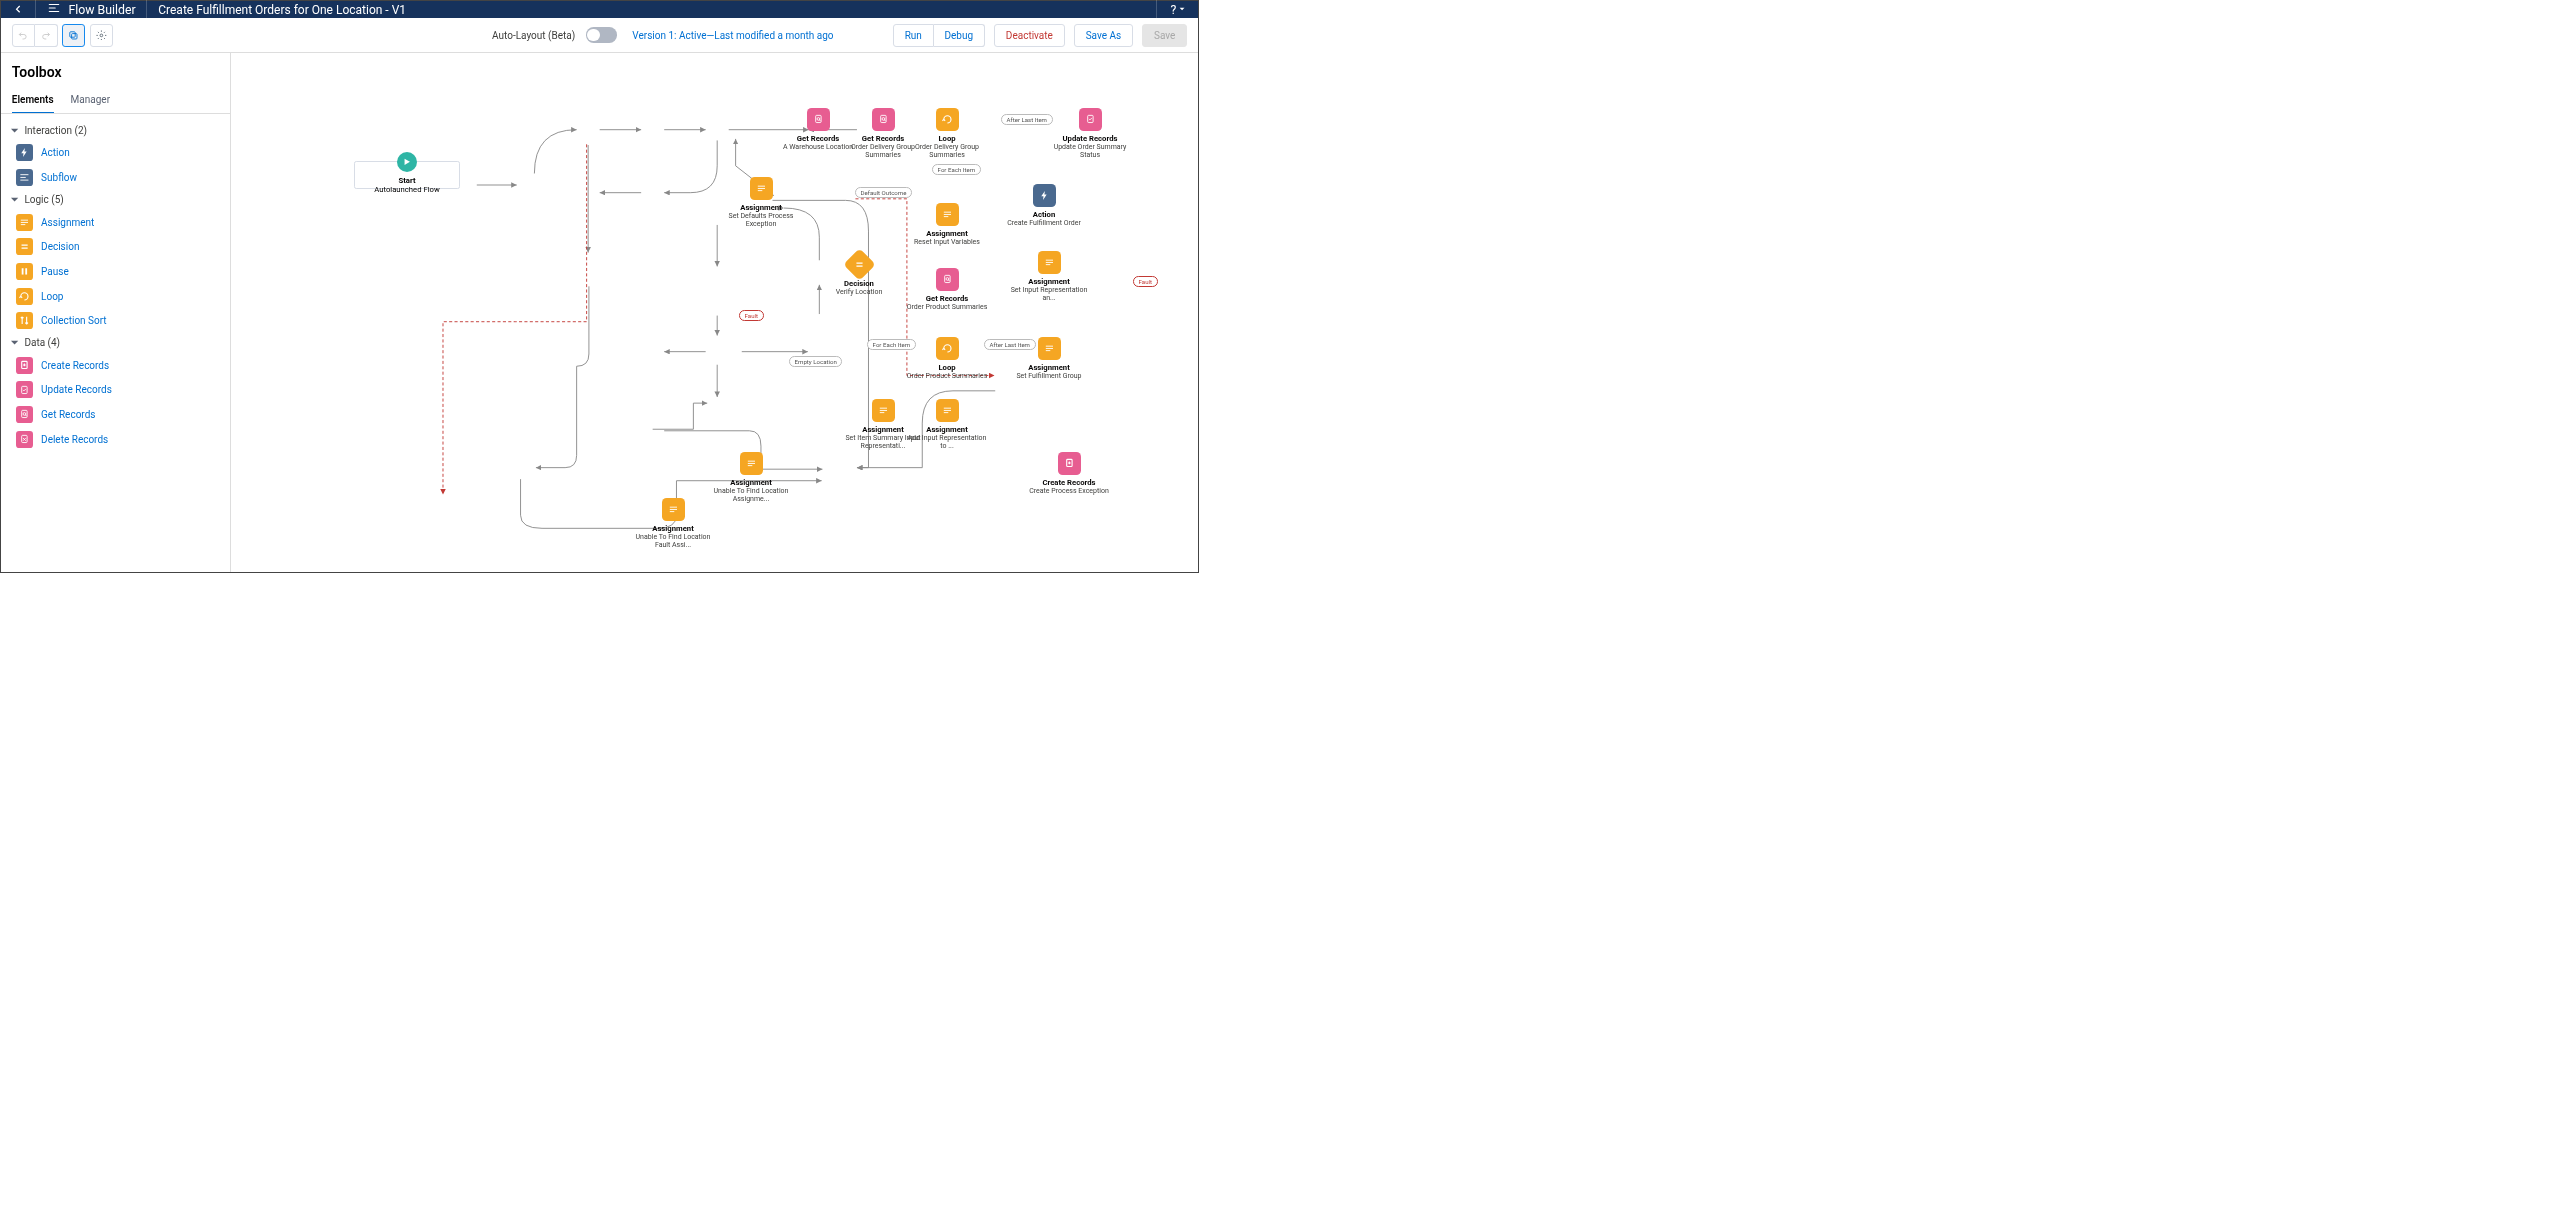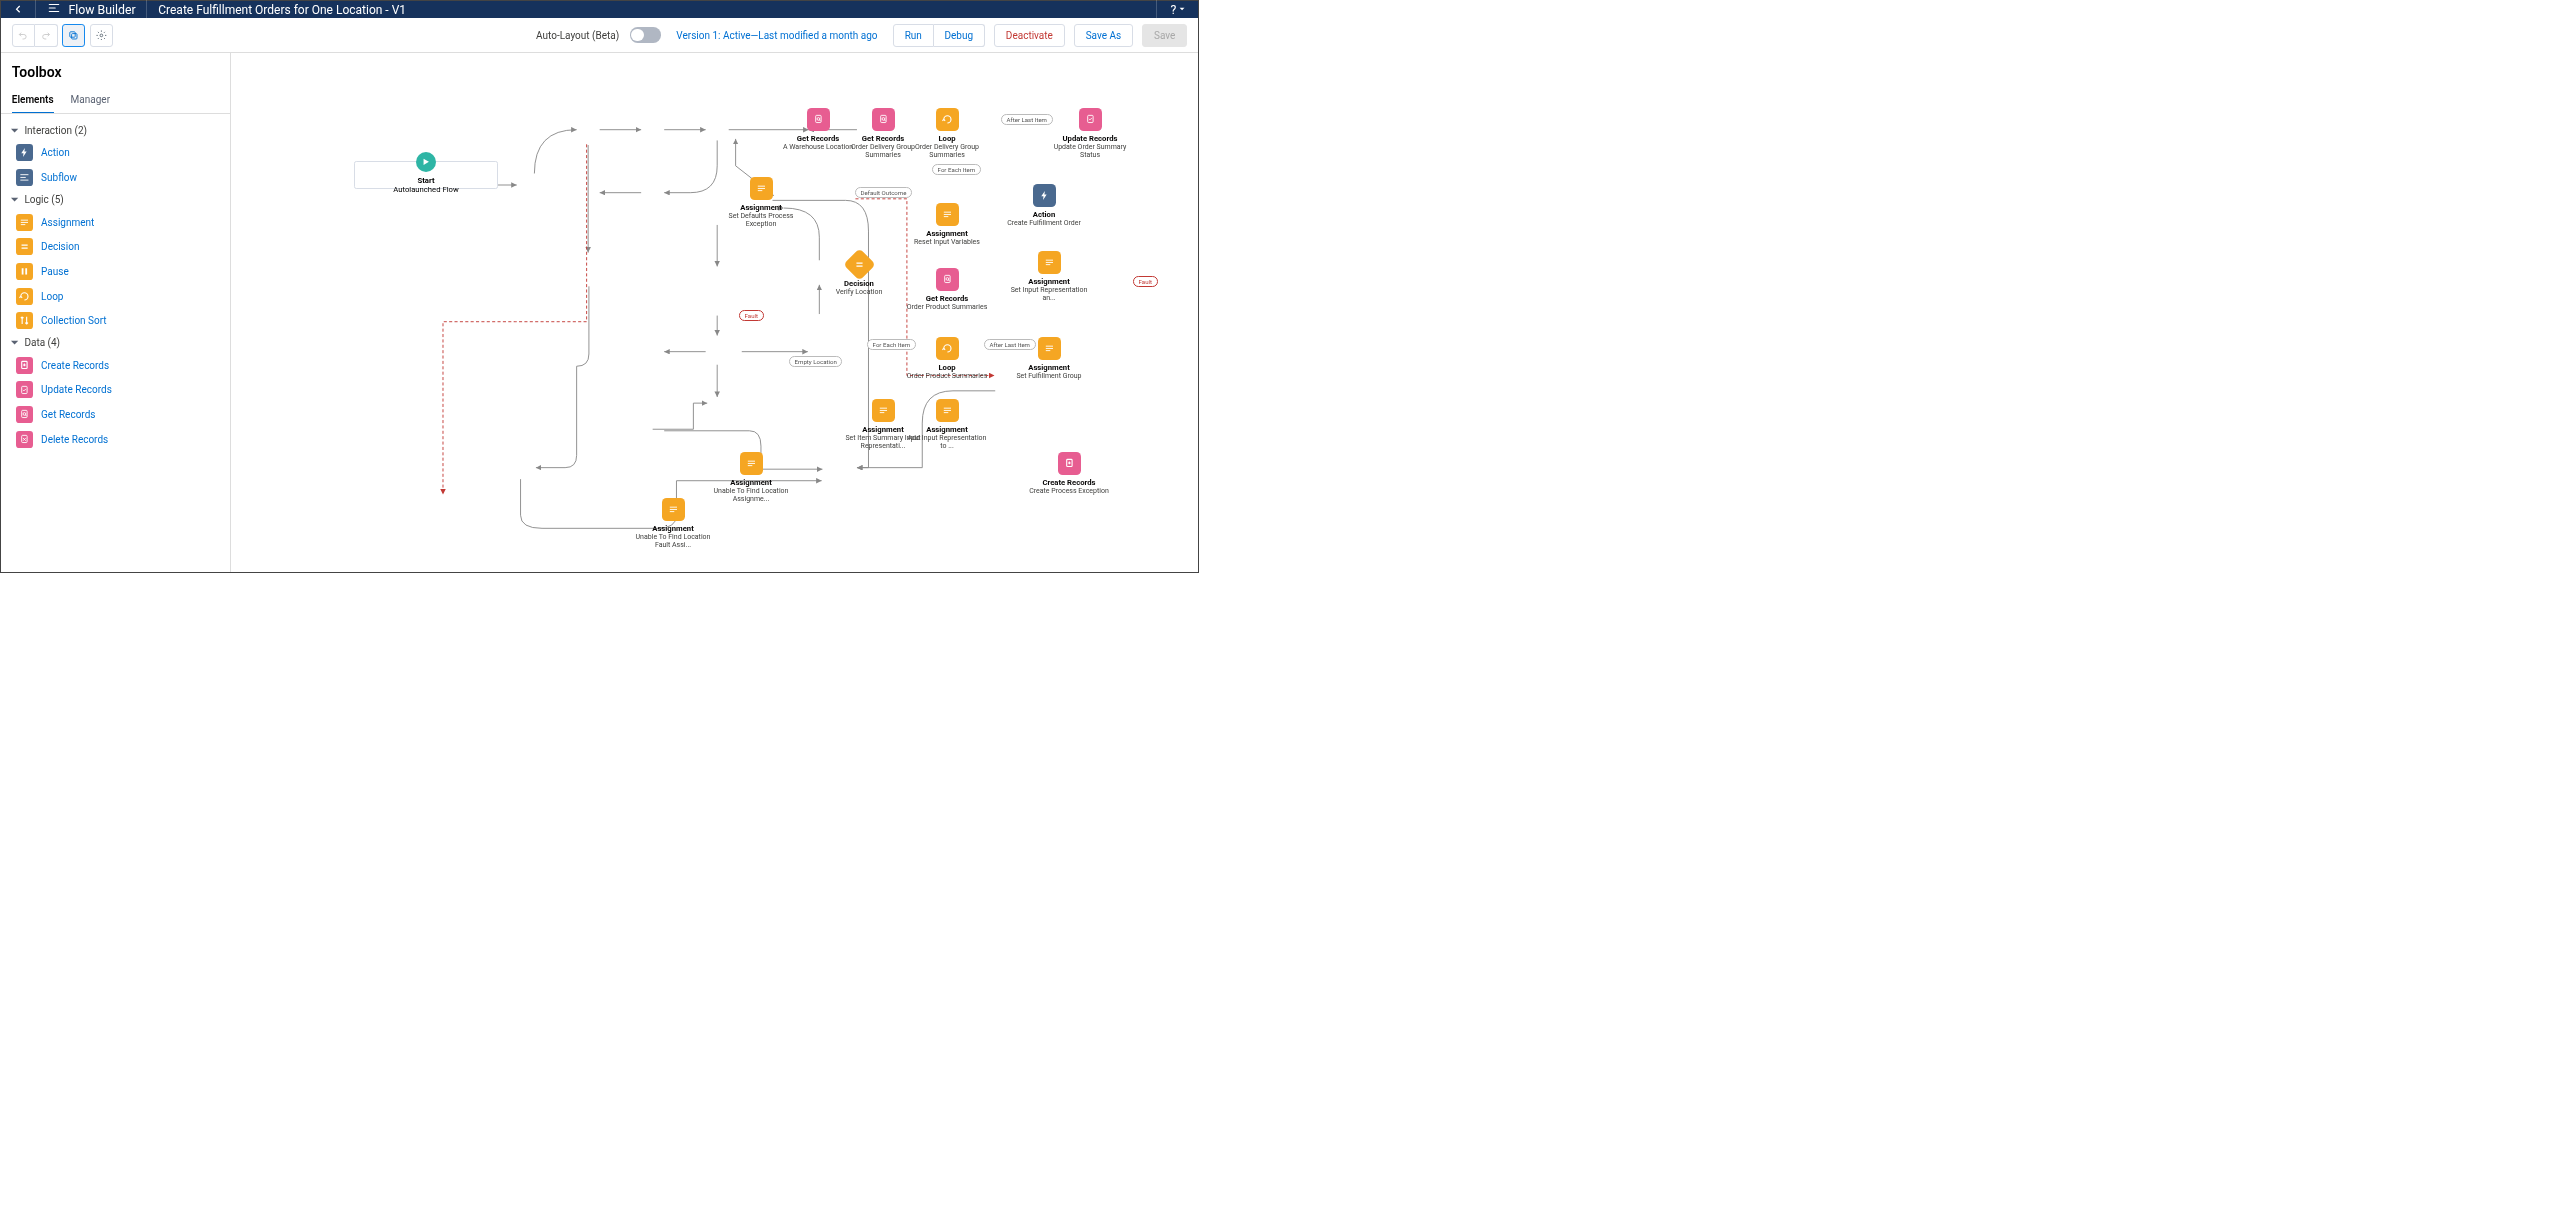--- a/index.html
+++ b/index.html
@@ -27,21 +27,21 @@
 .toolbar-spacer{flex:1;}
 .toggle-label{font-size:10px; color:#3e3e3c; margin-right:6.1px;}
 .toggle{width:31px; height:15.4px; background:#b0b7c3; border-radius:7.7px; position:relative; cursor:pointer; margin-right:10.8px;}
 .toggle::after{content:''; width:12.3px; height:12.3px; background:#fff; border-radius:50%; position:absolute; top:1.5px; left:1.5px;}
 .version-text{color:#0070d2; font-size:10px; margin-right:10.8px; cursor:pointer;}
 .btn{height:23px; padding:0 10.8px; border:0.8px solid #d8dde6; background:#fff; border-radius:3.1px; font-size:10px; color:#0070d2; cursor:pointer;}
 .btn.danger{color:#c23934;}
 .btn.disabled{background:#e5e5e5; color:#a8a8a8; border-color:#e5e5e5; cursor:default;}
 .btn-grp{display:flex; gap:0;}
 .btn-grp .btn{border-radius:0;}
-.btn-grp .btn:first-child{border-radius:3.1px 0 0 3.1px;}
+.btn-grp .btn:first-child{border-radius:3.1px 0 0 3.1px;margin-left:44px;}
 .btn-grp .btn:last-child{border-radius:0 3.1px 3.1px 0; border-left:0;}
 
 
 .body{flex:1; display:flex; overflow:hidden;}
 .sidebar{width:230px; border-right:0.8px solid #ddd; display:flex; flex-direction:column;}
 .sidebar-title{font-size:14px; font-weight:600; padding:10.8px 10.8px 6.1px;}
 .tabs{display:flex; border-bottom:0.8px solid #ddd; padding:0 10.8px;}
 .tab{padding:7.7px 0; margin-right:17px; font-size:10px; color:#5a6272; cursor:pointer; border-bottom:1.5px solid transparent;}
 .tab.active{color:#080707; font-weight:600; border-bottom-color:#0070d2;}
 .tree{padding:6.1px 7.7px; overflow-y:auto;}
@@ -52,21 +52,21 @@
 .ic-blue{background:#4a698f;}
 .ic-orange{background:#f5a623;}
 .ic-pink{background:#e75d91;}
 
 
 .canvas{flex:1; position:relative; overflow:hidden; background:#fff;}
 .node{position:absolute; width:84px; text-align:center; font-size:7.7px; color:#3e3e3c;}
 .node .box{width:23px;height:23px;border-radius:4.6px;margin:0 auto 3.1px;display:flex;align-items:center;justify-content:center;color:#fff;}
 .node .title{font-weight:700; font-size:7.7px; color:#080707;}
 .node .sub{font-size:7px;}
-.start-node{position:absolute; width:144px; height:28px; background:#fff; border:0.8px solid #d8dde6; border-radius:2.3px; text-align:center; padding-top:14px; font-size:7.7px;}
+.start-node{position:absolute; width:106px; height:28px; background:#fff; border:0.8px solid #d8dde6; border-radius:2.3px; text-align:center; padding-top:14px; font-size:7.7px;}
 .start-circle{position:absolute; width:20px; height:20px; border-radius:50%; background:#2eb5a5; top:-10px; left:50%; transform:translateX(-50%); display:flex; align-items:center; justify-content:center;}
 .box.orange{background:#f5a623;}
 .box.pink{background:#e75d91;}
 .box.blue{background:#4a698f;}
 .box.diamond{transform:rotate(45deg);background:#f5a623;}
 .box.diamond>*{transform:rotate(-45deg);}
 .pill{position:absolute;font-size:6.1px;color:#555;border:0.8px solid #bbb;border-radius:5.4px;padding:0.8px 4.6px;background:#fff;}
 .pill.fault{color:#c23934;border-color:#c23934;}
 svg.edges{position:absolute;top:0;left:0;width:100%;height:100%;pointer-events:none;}
 </style>

